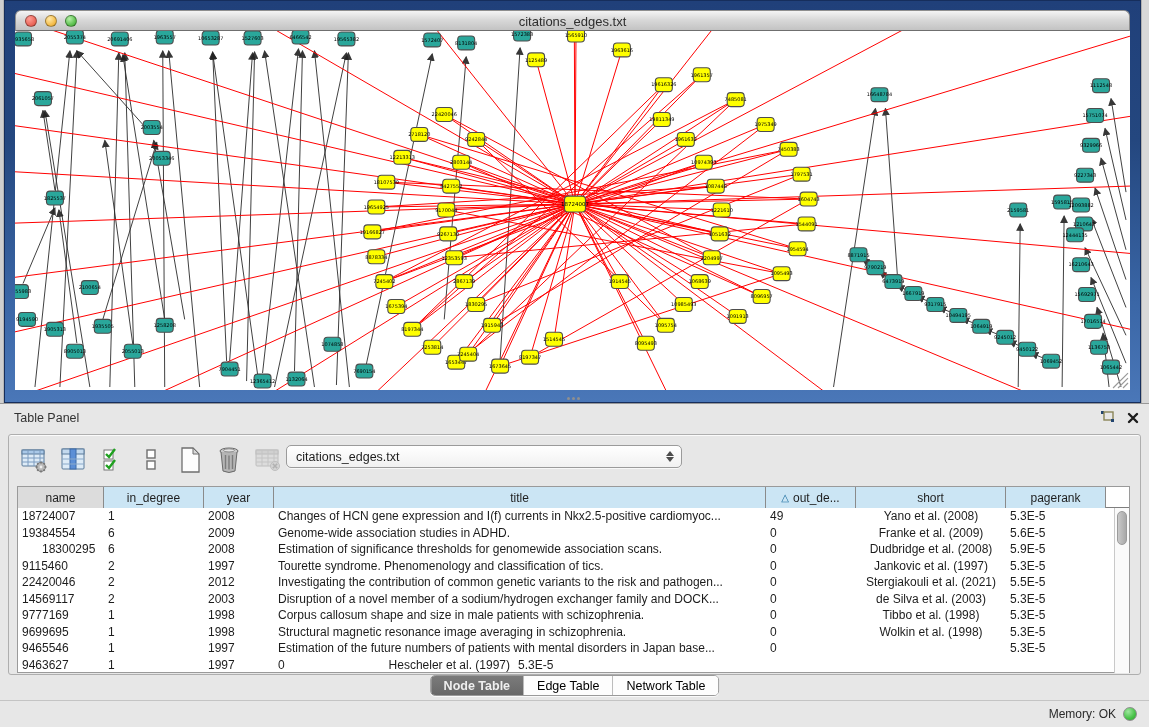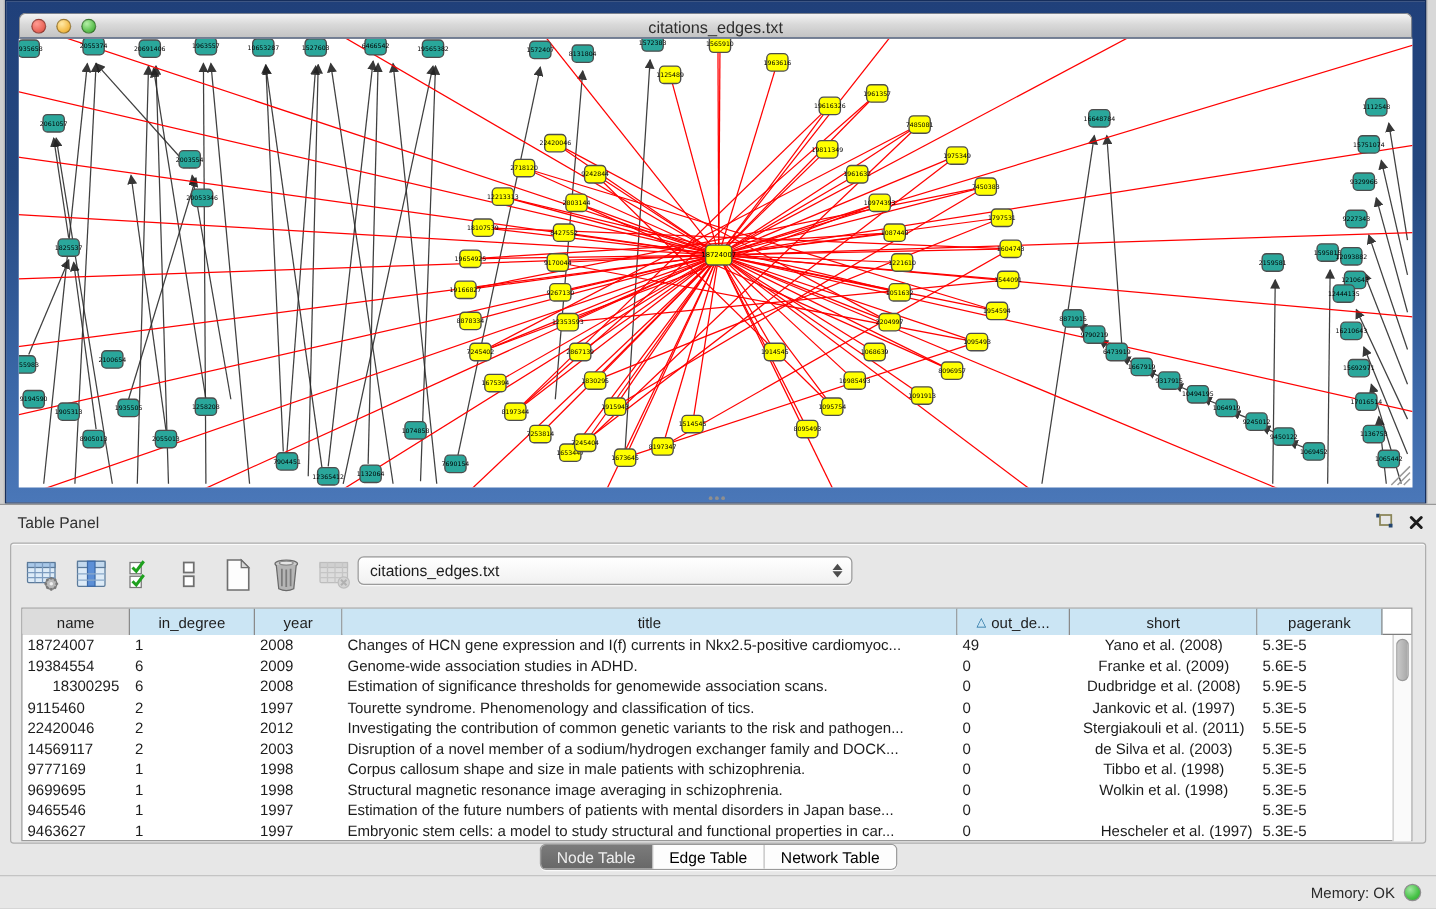--- a/index.html
+++ b/index.html
@@ -58,21 +58,21 @@
   .tr { display:flex; height:16.5px; line-height:16.5px; }
   .td { font-size:12px; color:#1c1c1c; white-space:nowrap; overflow:hidden; flex:none; padding:0 4px; }
   .vscroll { width:15px; flex:none; background:#fafafa; border-left:1px solid #c9c9c9; position:relative; }
   .vthumb { position:absolute; left:2px; right:2px; top:3px; height:34px; border-radius:6px;
             background:linear-gradient(90deg,#c9c9c9,#a8a8a8); border:1px solid #9b9b9b; }
 
   .tabs { position:absolute; left:50%; transform:translateX(-50%); top:271px; height:21px; display:flex;
           border:1px solid #9a9a9a; border-radius:5px; overflow:hidden; background:#fff; box-shadow:0 1px 0 rgba(255,255,255,.8); }
   .tab { padding:0 13px; font-size:12.5px; color:#000000; display:flex; align-items:center; border-right:1px solid #b4b4b4; background:#fdfdfd; }
   .tab:last-child { border-right:none; }
-  .tab.active { background:linear-gradient(#7b7b7b,#686868); color:#efefef; }
+  .tab.active { background:linear-gradient(#7b7b7b,#686868); color:#efefef;font-weight:bold; }
 
   .statusbar { position:absolute; left:0; right:0; bottom:0; height:27px; border-top:1px solid #c4c4c4;
                display:flex; align-items:center; justify-content:flex-end; gap:7px; padding-right:12px; }
   .statusbar .mem { font-size:12px; color:#2a2a2a;padding-left:13px; }
   .memdot { width:14px; height:14px; border-radius:50%; border:1px solid #8e8e8e;
             background:radial-gradient(circle at 35% 30%, #9fe79f, #46c246 60%, #2ea02e); }
 </style>
 </head>
 <body>
 
@@ -621,21 +621,21 @@
                 <div class="td" style="width: 90px; text-align: left;">0</div>
                 <div class="td" style="width: 150px; text-align: center;">Jankovic et al. (1997)</div>
                 <div class="td" style="width: 100px; text-align: left;">5.3E-5</div>
               </div>
               <div class="tr">
                 <div class="td" style="width: 86px; text-align: left;">22420046</div>
                 <div class="td" style="width: 100px; text-align: left;">2</div>
                 <div class="td" style="width: 70px; text-align: left;">2012</div>
                 <div class="td" style="width: 492px; text-align: left;">Investigating the contribution of common genetic variants to the risk and pathogen...</div>
                 <div class="td" style="width: 90px; text-align: left;">0</div>
-                <div class="td" style="width: 150px; text-align: center;">Stergiakouli et al. (2011)</div>
+                <div class="td" style="width: 150px; text-align: center;">Stergiakouli et al. (2021)</div>
                 <div class="td" style="width: 100px; text-align: left;">5.5E-5</div>
               </div>
               <div class="tr">
                 <div class="td" style="width: 86px; text-align: left;">14569117</div>
                 <div class="td" style="width: 100px; text-align: left;">2</div>
                 <div class="td" style="width: 70px; text-align: left;">2003</div>
                 <div class="td" style="width: 492px; text-align: left;">Disruption of a novel member of a sodium/hydrogen exchanger family and DOCK...</div>
                 <div class="td" style="width: 90px; text-align: left;">0</div>
                 <div class="td" style="width: 150px; text-align: center;">de Silva et al. (2003)</div>
                 <div class="td" style="width: 100px; text-align: left;">5.3E-5</div>
@@ -664,21 +664,20 @@
                 <div class="td" style="width: 70px; text-align: left;">1997</div>
                 <div class="td" style="width: 492px; text-align: left;">Estimation of the future numbers of patients with mental disorders in Japan base...</div>
                 <div class="td" style="width: 90px; text-align: left;">0</div>
                 <div class="td" style="width: 150px; text-align: center; margin-top: 19px;">Nakamura et al. (1997)</div>
                 <div class="td" style="width: 100px; text-align: left;">5.3E-5</div>
               </div>
               <div class="tr">
                 <div class="td" style="width: 86px; text-align: left;">9463627</div>
                 <div class="td" style="width: 100px; text-align: left;">1</div>
                 <div class="td" style="width: 70px; text-align: left;">1997</div>
-                <div class="td" style="width: 492px; text-align: left;">Embryonic stem cells: a model to study structural and functional properties in car...</div>
                 <div class="td" style="width: 90px; text-align: left;">0</div>
                 <div class="td" style="width: 150px; text-align: right;">Hescheler et al. (1997)</div>
                 <div class="td" style="width: 100px; text-align: left;">5.3E-5</div>
               </div>
             </div>
           <div class="vscroll">
             <div class="vthumb"></div>
           </div>
         </div>
       </div>

